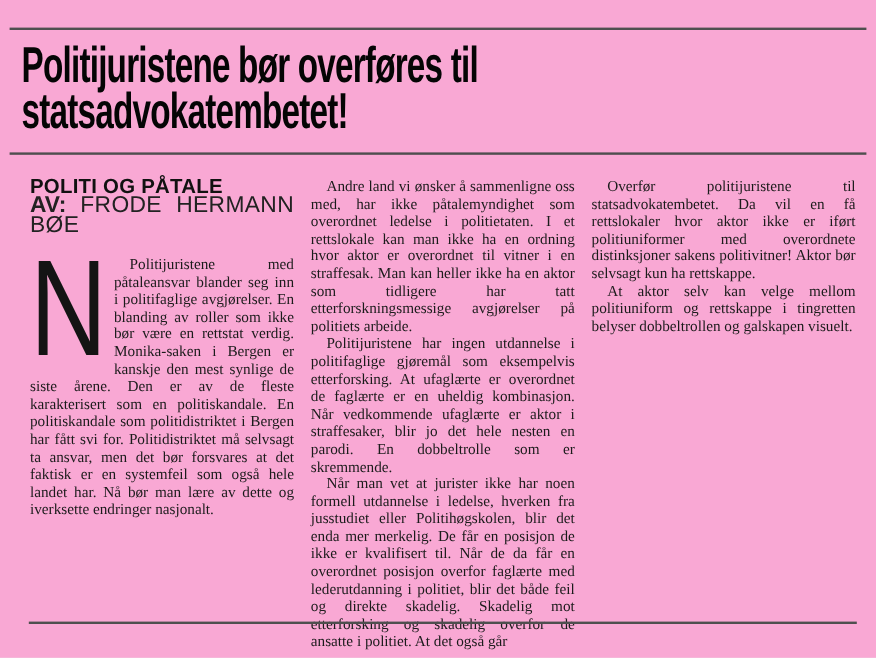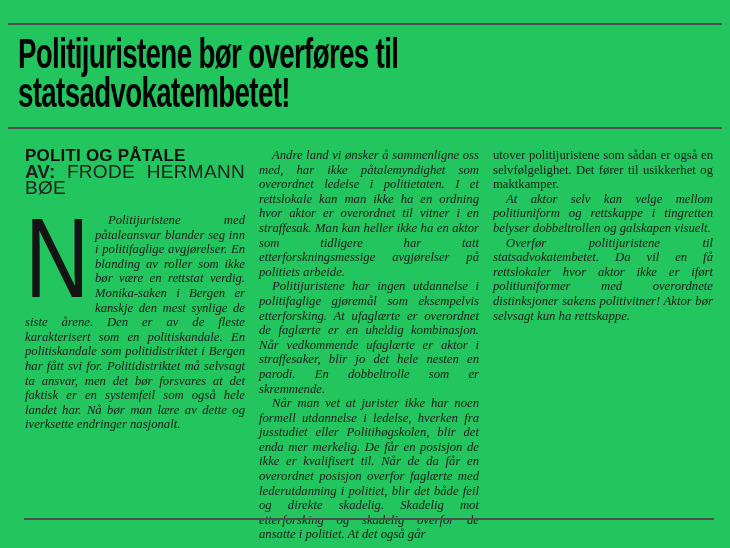--- a/index.html
+++ b/index.html
@@ -1,21 +1,21 @@
 <!DOCTYPE html>
 <html lang="no"><head>
 <meta charset="utf-8">
 <style>
   html, body { margin: 0; padding: 0; }
   body { background: #e9e9e9; }
   .page {
     position: relative;
     width: 730px;
     height: 548px;
-    background: #22c55e;
+    background: #f9a8d4;
     overflow: hidden;
     font-family: "Liberation Serif", serif;
     color: #1b1b1b;
   }
   .rule {
     position: absolute;
     height: 2px;
     background: #4f4f4f;
   }
   .rule-top    { top: 23px;  left: 8px;  width: 714px; }
@@ -59,21 +59,21 @@
     font-size: 17px;
     letter-spacing: 0.2px;
     color: #111;
     line-height: 16px;
   }
   .byline { font-size: 19px; line-height: 16px; color: #222; }
   .byline-label { font-weight: 700; }
   .byline-name  { font-weight: 400; letter-spacing: 0.3px; }
 
   .para { margin: 0; }
-  .indent { text-indent: 13px; font-style: italic; }
+  .indent { text-indent: 13px; }
 
   .dropcap {
     float: left;
     font-family: "Liberation Sans", sans-serif;
     font-weight: 400;
     font-size: 114px;
     line-height: 85px;
     width: 62px;
     height: 85px;
     margin: 2px 8px 2px 0;
@@ -111,22 +111,21 @@
       <p class="para indent">Politijuristene med påtaleansvar blander seg inn i politifaglige avgjørelser. En blanding av roller som ikke bør være en rettstat verdig. Monika-saken i Bergen er kanskje den mest synlige de siste årene. Den er av de fleste karakterisert som en politiskandale. En politiskandale som politidistriktet i Bergen har fått svi for. Politidistriktet må selvsagt ta ansvar, men det bør forsvares at det faktisk er en systemfeil som også hele landet har. Nå bør man lære av dette og iverksette endringer nasjonalt.</p>
     </div>
 
     <div class="col">
       <p class="para indent">Andre land vi ønsker å sammenligne oss med, har ikke påtalemyndighet som overordnet ledelse i politietaten. I et rettslokale kan man ikke ha en ordning hvor aktor er overordnet til vitner i en straffesak. Man kan heller ikke ha en aktor som tidligere har tatt etterforskningsmessige avgjørelser på politiets arbeide.</p>
       <p class="para indent">Politijuristene har ingen utdannelse i politifaglige gjøremål som eksempelvis etterforsking. At ufaglærte er overordnet de faglærte er en uheldig kombinasjon. Når vedkommende ufaglærte er aktor i straffesaker, blir jo det hele nesten en parodi. En dobbeltrolle som er skremmende.</p>
       <p class="para indent">Når man vet at jurister ikke har noen formell utdannelse i ledelse, hverken fra jusstudiet eller Politihøgskolen, blir det enda mer merkelig. De får en posisjon de ikke er kvalifisert til. Når de da får en overordnet posisjon overfor faglærte med lederutdanning i politiet, blir det både feil og direkte skadelig. Skadelig mot etterforsking og skadelig overfor de ansatte i politiet. At det også går</p>
     </div>
 
     <div class="col">
-      <p class="para">utover politijuristene som sådan er også en selvfølgelighet. Det fører til usikkerhet og maktkamper.</p>
+      <p class="para indent">Overfør politijuristene til statsadvokatembetet. Da vil en få rettslokaler hvor aktor ikke er iført politiuniformer med overordnete distinksjoner sakens politivitner! Aktor bør selvsagt kun ha rettskappe.</p>
       <p class="para indent">At aktor selv kan velge mellom politiuniform og rettskappe i tingretten belyser dobbeltrollen og galskapen visuelt.</p>
-      <p class="para indent">Overfør politijuristene til statsadvokatembetet. Da vil en få rettslokaler hvor aktor ikke er iført politiuniformer med overordnete distinksjoner sakens politivitner! Aktor bør selvsagt kun ha rettskappe.</p>
     </div>
 
   </div>
 
   <div class="rule rule-bottom"></div>
 
 </div>
 
 </body></html>

